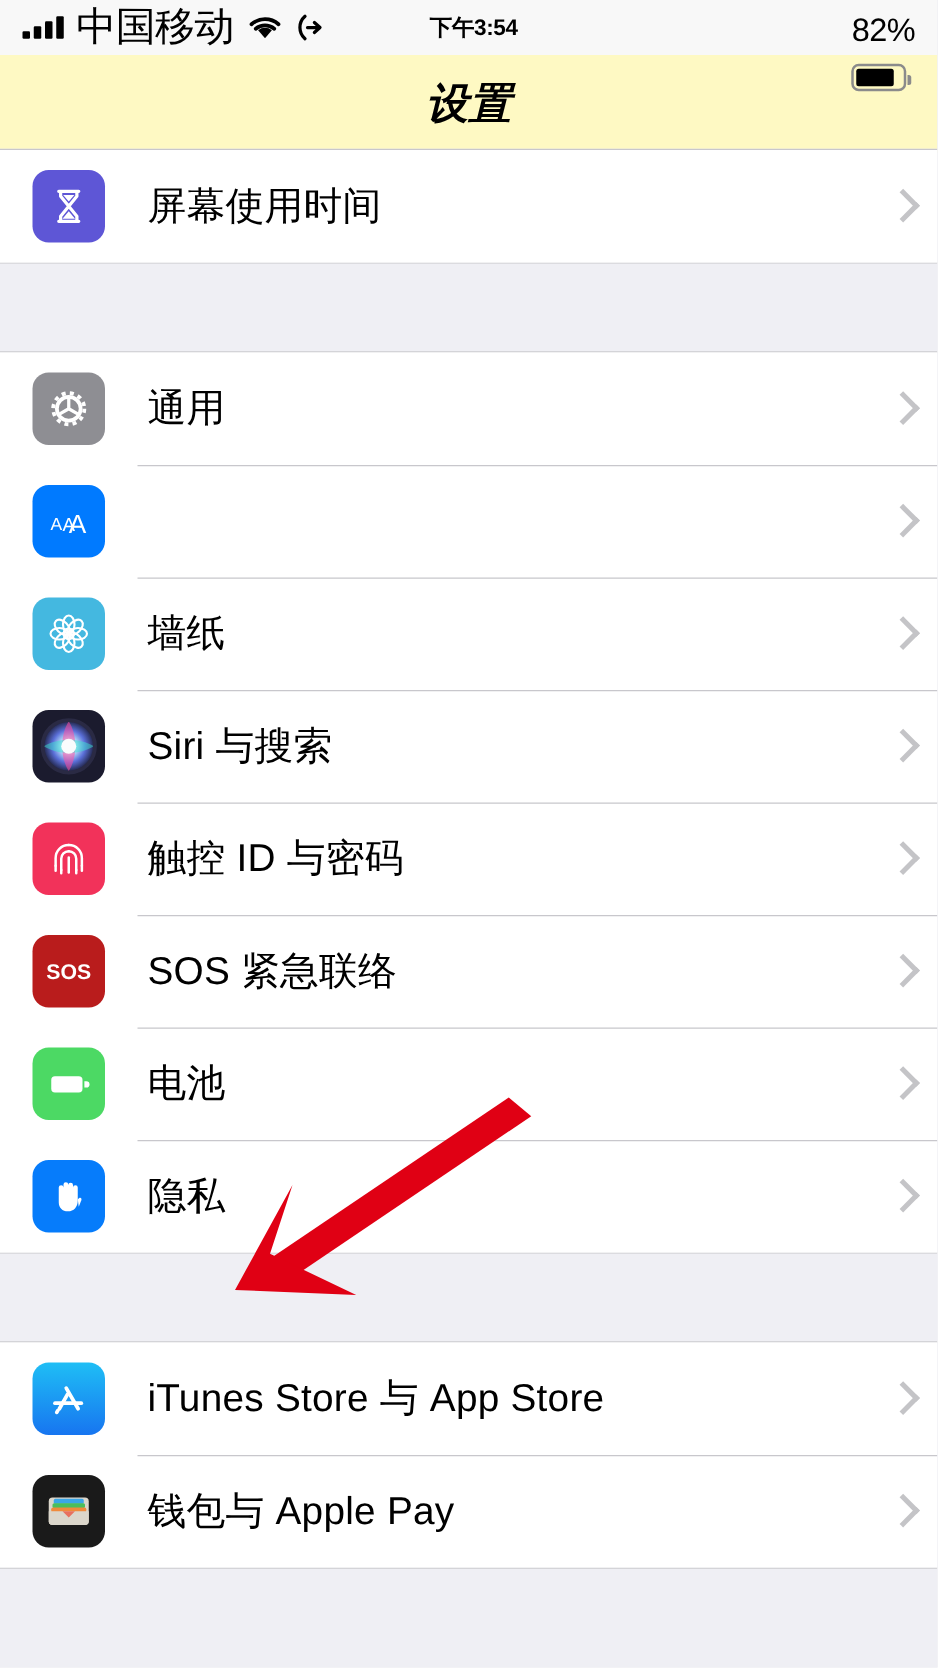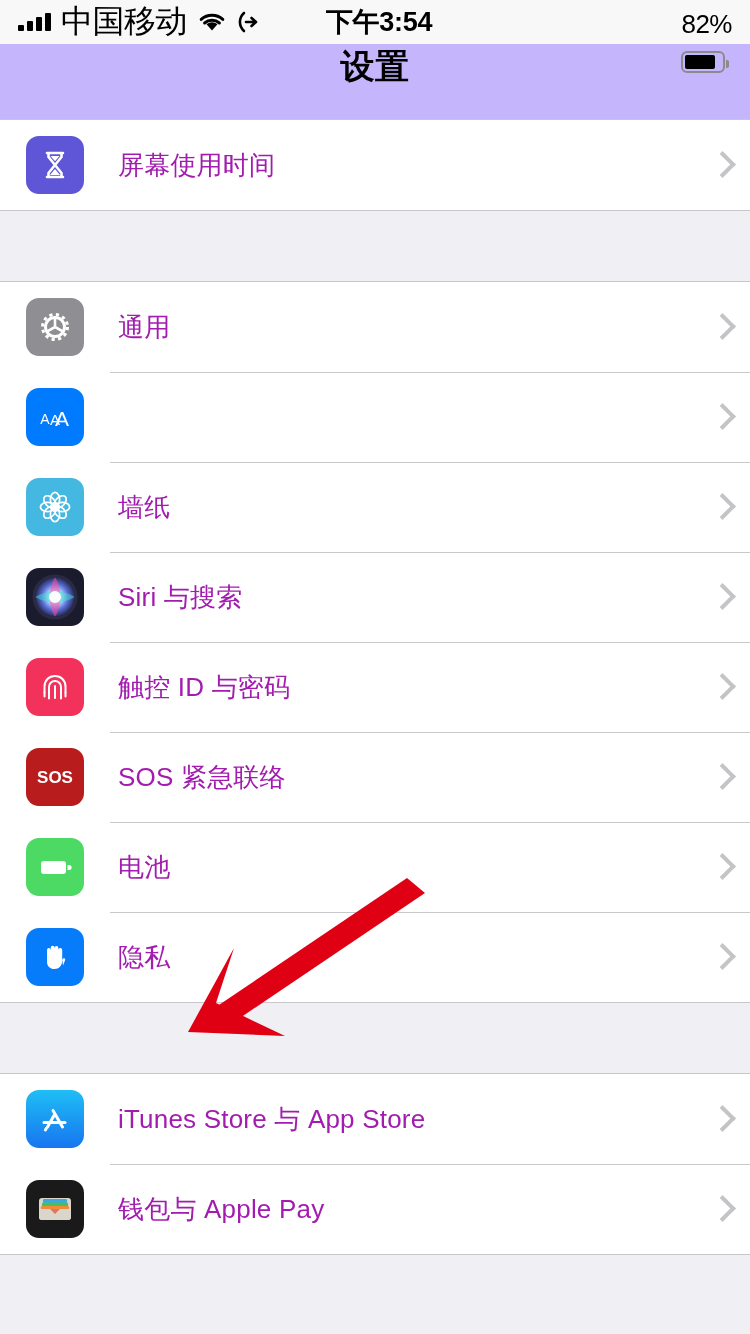--- a/index.html
+++ b/index.html
@@ -14,63 +14,63 @@
 
   
   .statusbar{
     position:relative; height:44px; width:750px;
     background:#F8F8F8;
     display:flex; align-items:center;
     padding:0 18px;
     color:#000;
   }
   .sb-left{ display:flex; align-items:center; gap:10px; }
-  .sb-center{ position:absolute; left:0; right:0; text-align:center; font-size:27px; font-weight:600; letter-spacing:-0.3px; pointer-events:none;padding-left:8px;}
+  .sb-center{ position:absolute; left:0; right:0; text-align:center; font-size:18px; font-weight:600; letter-spacing:-0.3px; pointer-events:none;padding-left:8px;}
   .sb-right{ margin-left:auto; display:flex; gap:11px; z-index:2;flex-direction:column;}
   .carrier{ font-size:32px; font-weight:500; letter-spacing:-0.5px;}
   .pct{ font-size:26px; font-weight:500; letter-spacing:-0.5px;}
   .bars{ display:flex; align-items:flex-end; gap:3px; height:18px;}
   .bars i{ display:block; width:6px; background:#000; border-radius:1px;}
   .bars i:nth-child(1){height:6px;} .bars i:nth-child(2){height:10px;}
   .bars i:nth-child(3){height:14px;} .bars i:nth-child(4){height:18px;}
   .batt{
     width:44px; height:22px; border:2px solid #8b8b8b; border-radius:6px;
     position:relative; padding:2px;
   }
   .batt::after{
     content:""; position:absolute; right:-6px; top:7px; width:3px; height:8px;
     background:#8b8b8b; border-radius:0 2px 2px 0;
   }
   .batt span{ display:block; height:100%; width:82%; background:#000; border-radius:2px;}
 
   
   .navbar{
-    height:78px; width:750px; background:#c4b5fd;
-    display:flex; justify-content:center;
+    height:78px; width:750px; background:#fef9c3;
+    display:flex; align-items:center; justify-content:center;font-style:italic;
   }
   .navbar .title{ font-size:34px; font-weight:700; color:#000; letter-spacing:0.5px;}
 
   
   .section{ background:#FFFFFF; border-top:1px solid #C8C7CC; border-bottom:1px solid #C8C7CC; }
   .gap{ height:70px; background:#EFEFF4; }
   .row{
     display:flex; align-items:center; height:90px;
     padding-left:26px; padding-right:22px;
     background:#FFFFFF; position:relative;
   }
   .row + .row::before{
     content:""; position:absolute; left:110px; right:0; top:0; height:1px; background:#C8C7CC;
   }
   .icon{
     width:58px; height:58px; border-radius:13px; flex:none;
     display:flex; align-items:center; justify-content:center;
     overflow:hidden;
   }
   .label{
-    margin-left:34px; font-size:26px; color:#a21caf; letter-spacing:0.2px; white-space:nowrap;
+    margin-left:34px; font-size:31px; color:#000000; letter-spacing:0.2px; white-space:nowrap;
   }
   .chev{
     margin-left:auto; width:16px; height:28px; flex:none; position:relative;
   }
   .chev::before{
     content:""; position:absolute; left:1px; top:4px; width:15px; height:15px;
     border-right:4px solid #C4C4C7; border-top:4px solid #C4C4C7;
     transform:rotate(45deg);
   }
 

